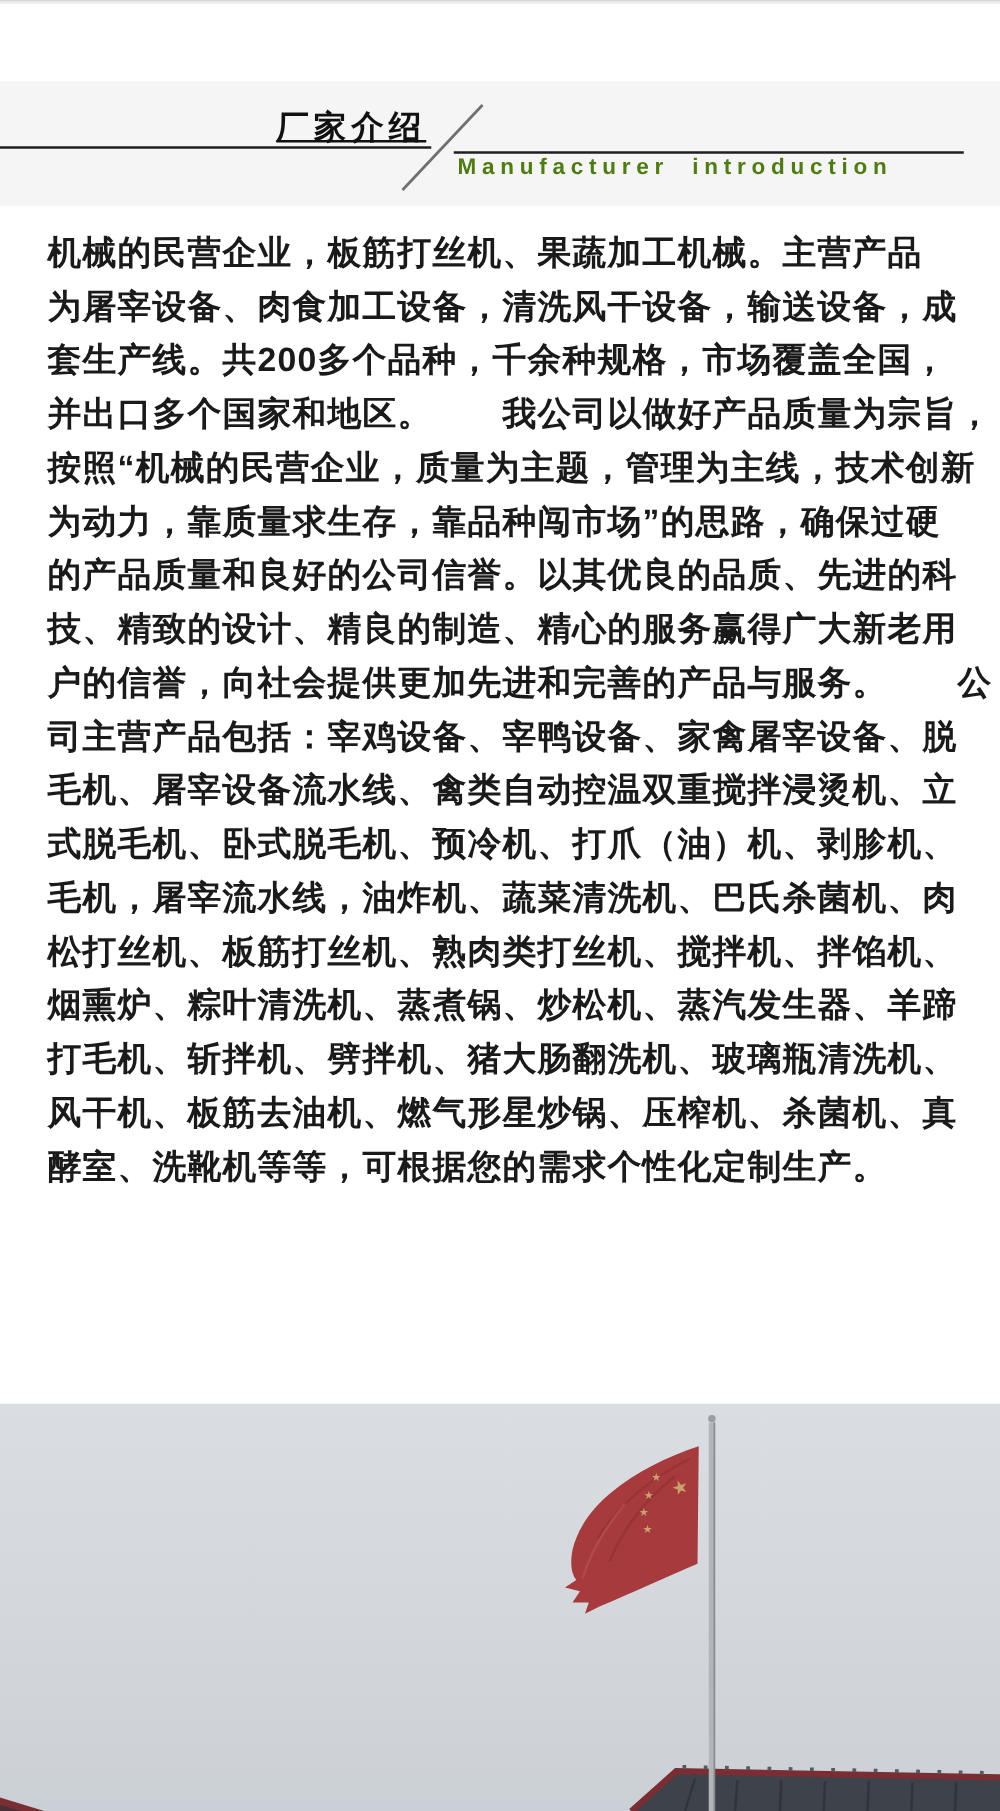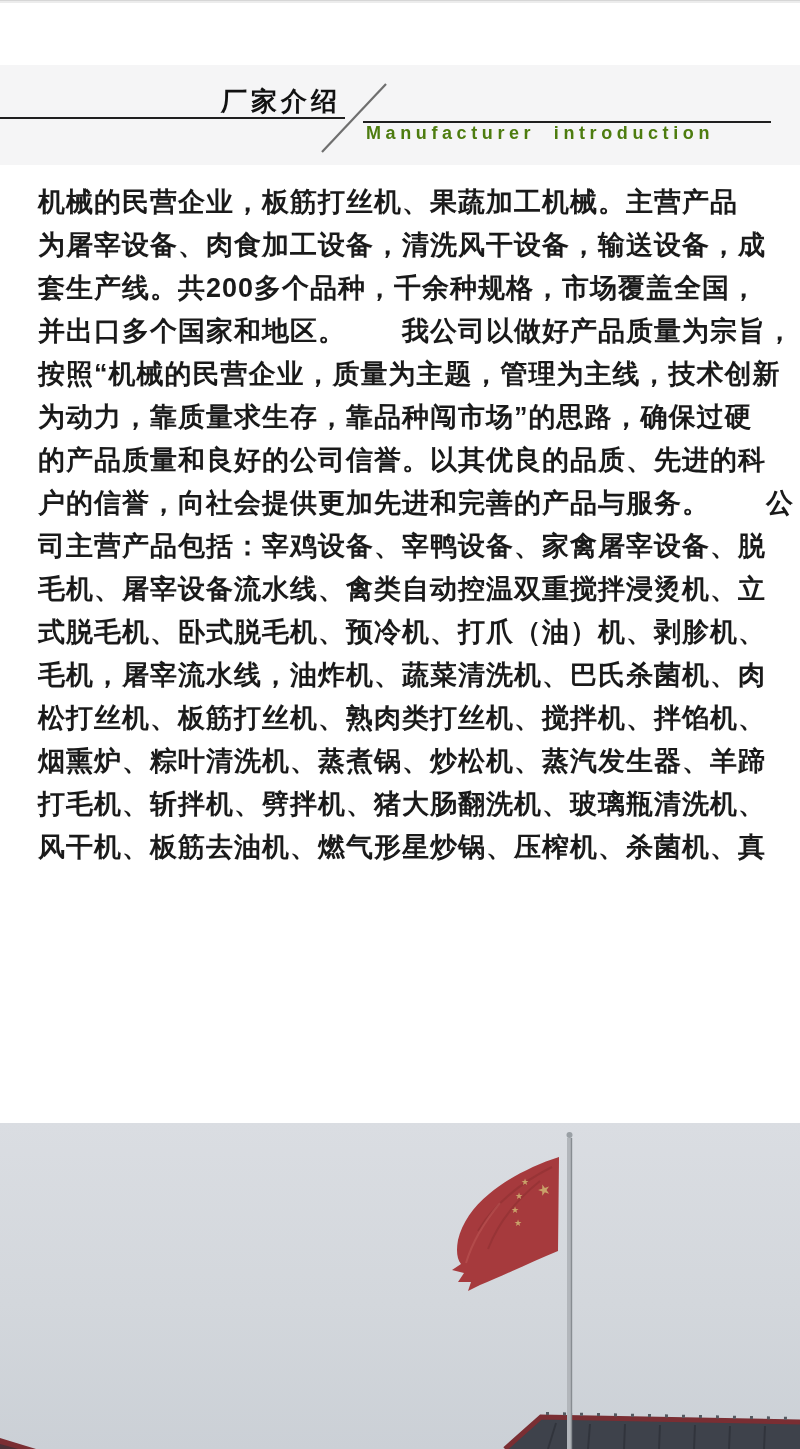--- a/index.html
+++ b/index.html
@@ -16,21 +16,21 @@
     background:#ececec;border-top:1px solid #d6d6d6;box-sizing:border-box;
   }
   
   .header-band{
     position:absolute;top:65px;left:0;width:800px;height:100px;
     background:#f5f5f6;
   }
   .title-cn{
     position:absolute;left:221px;top:84px;margin:0;
     font-size:26px;font-weight:bold;letter-spacing:4px;
-    color:#111;white-space:nowrap;
+    color:#111;white-space:nowrap;text-decoration:underline;
   }
   .rule{position:absolute;height:2px;background:#1f1f1f;}
   .rule-left{left:0;top:117px;width:345px;}
   .rule-right{left:363px;top:121px;width:408px;}
   .slash{position:absolute;left:318px;top:80px;}
   .title-en{
     position:absolute;left:366px;top:123px;
     font-size:18px;font-weight:bold;letter-spacing:4.6px;word-spacing:9px;
     color:#4d7c0f;white-space:nowrap;
   }
@@ -65,29 +65,31 @@
   <div class="title-en">Manufacturer introduction</div>
 
   <main class="intro">
     <p class="line">机械的民营企业，板筋打丝机、果蔬加工机械。主营产品</p>
     <p class="line">为屠宰设备、肉食加工设备，清洗风干设备，输送设备，成</p>
     <p class="line">套生产线。共200多个品种，千余种规格，市场覆盖全国，</p>
     <p class="line">并出口多个国家和地区。　　我公司以做好产品质量为宗旨，</p>
     <p class="line">按照“机械的民营企业，质量为主题，管理为主线，技术创新</p>
     <p class="line">为动力，靠质量求生存，靠品种闯市场”的思路，确保过硬</p>
     <p class="line">的产品质量和良好的公司信誉。以其优良的品质、先进的科</p>
+    <p class="line">技、精致的设计、精良的制造、精心的服务赢得广大新老用</p>
     <p class="line">户的信誉，向社会提供更加先进和完善的产品与服务。　　公</p>
     <p class="line">司主营产品包括：宰鸡设备、宰鸭设备、家禽屠宰设备、脱</p>
     <p class="line">毛机、屠宰设备流水线、禽类自动控温双重搅拌浸烫机、立</p>
     <p class="line">式脱毛机、卧式脱毛机、预冷机、打爪（油）机、剥胗机、</p>
     <p class="line">毛机，屠宰流水线，油炸机、蔬菜清洗机、巴氏杀菌机、肉</p>
     <p class="line">松打丝机、板筋打丝机、熟肉类打丝机、搅拌机、拌馅机、</p>
     <p class="line">烟熏炉、粽叶清洗机、蒸煮锅、炒松机、蒸汽发生器、羊蹄</p>
     <p class="line">打毛机、斩拌机、劈拌机、猪大肠翻洗机、玻璃瓶清洗机、</p>
     <p class="line">风干机、板筋去油机、燃气形星炒锅、压榨机、杀菌机、真</p>
+    <p class="line">酵室、洗靴机等等，可根据您的需求个性化定制生产。</p>
   </main>
 
   <figure class="photo">
     <svg width="800" height="326" viewBox="0 0 800 326">
 
       <g>
         <circle cx="569.5" cy="12" r="3" fill="#9aa0a5"></circle>
         <rect x="567" y="15" width="5" height="311" fill="#b2b6bb"></rect>
         <rect x="570.8" y="15" width="1.4" height="311" fill="#878c91"></rect>
       </g>

